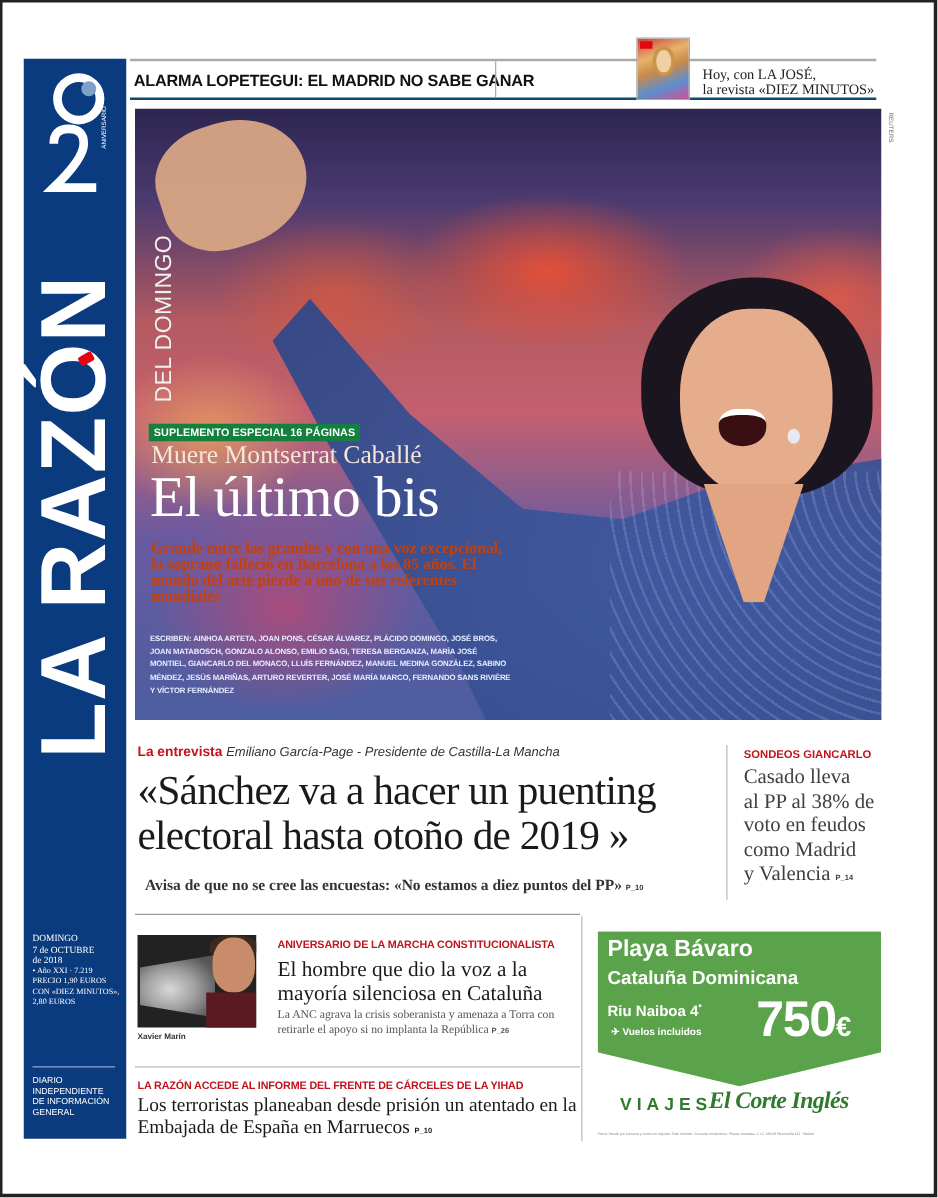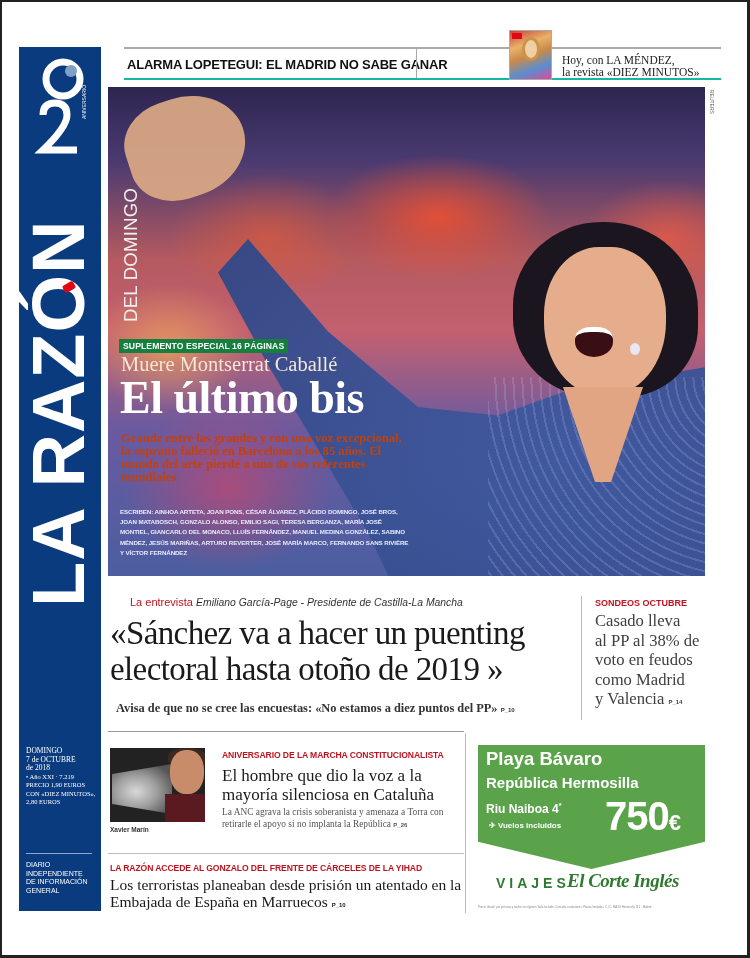--- a/index.html
+++ b/index.html
@@ -12,21 +12,21 @@
   .logo-text { position: absolute; left: 41px; top: 560px; transform-origin: 0 0; transform: rotate(-90deg); font-family: "Liberation Sans", sans-serif; font-weight: bold; font-size: 74px; color: #fff; letter-spacing: 1px; white-space: nowrap; line-height: 1; translate: -38px 0; }
   .accent { position: absolute; left: 44px; top: 236px; width: 12px; height: 8px; background: #e30613; transform: rotate(-30deg); border-radius: 2px; }
   .anniv { position: absolute; left: 14px; top: 8px; width: 64px; height: 110px; }
   .anniv-label { position: absolute; left: 62px; top: 72px; transform: rotate(-90deg); transform-origin: 0 0; font-size: 5px; color: #fff; white-space: nowrap; }
   .side-info { position: absolute; left: 7px; top: 700px; width: 70px; font-family: Liberation Serif, serif; font-size: 7.5px; line-height: 8.5px; color: #fff; }
   .side-info .sm { font-size: 6.5px; }
   .side-rule { position: absolute; left: 7px; top: 806px; width: 66px; border-top: 1px solid #8fa8d0; }
   .side-info2 { position: absolute; left: 7px; top: 814px; width: 72px; font-size: 7px; line-height: 8.6px; color: #fff; }
 
   
-  .topbar { position: absolute; left: 124px; top: 47px; width: 597px; height: 33px; border-top: 2px solid #aaa; border-bottom: 2px solid #14b8a6; }
+  .topbar { position: absolute; left: 104px; top: 47px; width: 597px; height: 33px; border-top: 2px solid #aaa; border-bottom: 2px solid #0c4a6e; }
   .topbar-headline { position: absolute; left: 3px; top: 8px; font-weight: bold; font-size: 13px; color: #111; letter-spacing: -0.2px; }
   .topbar-divider { position: absolute; left: 292px; top: 0; height: 29px; border-left: 1px solid #aaa; }
   .mag-thumb { position: absolute; left: 509px; top: 30px; width: 43px; height: 50px; background: linear-gradient(160deg, #c9423a 0%, #e8b26a 30%, #c98a4a 50%, #5b8ecf 75%, #d94b9a 100%); border: 1px solid #aaa; }
   .mag-thumb .face { position: absolute; left: 12px; top: 6px; width: 18px; height: 24px; border-radius: 50%; background: #f1cfa6; border: 3px solid #c99547; }
   .mag-thumb .badge { position: absolute; left: 2px; top: 2px; width: 10px; height: 6px; background: #e30613; }
   .promo-text { position: absolute; left: 562px; top: 54px; font-family: "Liberation Serif", serif; font-size: 11.5px; line-height: 12px; color: #222; }
 
   
   .hero { position: absolute; left: 108px; top: 87px; width: 597px; height: 489px; overflow: hidden;
     background:
@@ -49,27 +49,27 @@
   .hair { position: absolute; left: 405px; top: 135px; width: 185px; height: 175px; background: #1b1520; border-radius: 48% 50% 40% 45%; }
   .face { position: absolute; left: 436px; top: 160px; width: 122px; height: 150px; background: #e6ad8d; border-radius: 45% 45% 50% 50%; }
   .mouth { position: absolute; left: 467px; top: 240px; width: 38px; height: 30px; background: #3a0f14; border-radius: 40% 40% 50% 50%; border-top: 5px solid #fff; }
   .neck { position: absolute; left: 455px; top: 300px; width: 80px; height: 95px; background: #e2a583; clip-path: polygon(0 0, 100% 0, 60% 100%, 40% 100%); }
   .earring { position: absolute; left: 522px; top: 256px; width: 10px; height: 12px; background: #e8e8f0; border-radius: 50%; }
   .credit { position: absolute; left: 708px; top: 90px; transform: rotate(90deg); transform-origin: 0 0; font-size: 5px; color: #666; white-space: nowrap; translate: 7px 0; }
   .del-domingo { position: absolute; left: 120px; top: 322px; transform: rotate(-90deg); transform-origin: 0 0; font-size: 18.5px; color: #f0f0f0; white-space: nowrap; letter-spacing: 0.3px; }
 
   .supl { position: absolute; left: 119px; top: 339px; background: #15803d; color: #fff; font-weight: bold; font-size: 8.6px; padding: 2px 4px 2px 4px; letter-spacing: 0.1px; }
   .kicker { position: absolute; left: 121px; top: 353px; font-family: "Liberation Serif", serif; font-size: 20.5px; color: #f5e6d8; }
-  .headline { position: absolute; left: 120px; top: 373px; font-family: "Liberation Serif", serif; font-size: 46px; color: #fff; font-weight: bold; letter-spacing: -0.5px; line-height: 1.1; }
+  .headline { position: absolute; left: 120px; top: 373px; font-family: "Liberation Serif", serif; font-size: 46px; color: #fff; font-weight: normal; letter-spacing: -0.5px; line-height: 1.1; }
   .summary { position: absolute; left: 121px; top: 432px; width: 290px; font-family: "Liberation Serif", serif; font-weight: bold; font-size: 12.6px; line-height: 13px; color: #c2410c; }
   .writers { position: absolute; left: 120px; top: 507px; width: 290px; font-family: "Liberation Sans", sans-serif; font-weight: bold; font-size: 6.2px; line-height: 10.2px; color: #e6ebff; letter-spacing: -0.1px; }
 
   
   .interview-label { position: absolute; left: 110px; top: 596px; font-size: 11px; }
-  .interview-label .red { color: #c0131e; font-weight: normal; margin-left: 20px; }
+  .interview-label .red { color: #c0131e; font-weight: bold; }
   .interview-label .it { font-style: italic; color: #333; font-size: 10.4px; }
   .interview-headline { position: absolute; left: 110px; top: 615px; width: 470px; font-family: "Liberation Serif", serif; font-size: 33px; line-height: 36px; color: #1a1a1a; letter-spacing: -0.6px; }
   .interview-sub { position: absolute; left: 116px; top: 701px; font-family: "Liberation Serif", serif; font-weight: bold; font-size: 12.4px; color: #333; }
   .pageref { font-family: "Liberation Sans", sans-serif; font-size: 6px; font-weight: bold; }
   .rule-h { position: absolute; left: 108px; top: 731px; width: 356px; border-top: 1px solid #999; }
 
   .vline1 { position: absolute; left: 581px; top: 596px; height: 124px; border-left: 1px solid #bbb; }
   .sondeos-label { position: absolute; left: 595px; top: 598px; font-size: 9px; color: #c0131e; font-weight: bold; }
   .sondeos-headline { position: absolute; left: 595px; top: 611px; width: 115px; font-family: "Liberation Serif", serif; font-size: 16.6px; line-height: 19.6px; color: #404040; }
 
@@ -139,21 +139,21 @@
 
 <div class="topbar">
   <div class="topbar-headline">ALARMA LOPETEGUI: EL MADRID NO SABE GANAR</div>
   <div class="topbar-divider"></div>
 </div>
 <div class="mag-thumb">
   <div class="badge"></div>
   <div class="face"></div>
 </div>
 <div class="promo-text">
-  <div>Hoy, con LA  MÉNDEZ,</div>
+  <div>Hoy, con LA  JOSÉ,</div>
   <div>la revista «DIEZ MINUTOS»</div>
 </div>
 
 <div class="hero">
   <div class="dress"></div>
   <div class="dress-sheen"></div>
   <div class="hand"></div>
   <div class="hair"></div>
   <div class="face"></div>
   <div class="neck"></div>
@@ -176,21 +176,21 @@
   <div>«Sánchez va a hacer un puenting</div>
   <div>electoral hasta otoño de 2019 »</div>
 </div>
 <div class="interview-sub">
   <span>Avisa de que no se cree las encuestas: «No estamos a diez puntos del PP»</span>
   <span class="pageref">P_10</span>
 </div>
 <div class="rule-h"></div>
 
 <div class="vline1"></div>
-<div class="sondeos-label">SONDEOS OCTUBRE</div>
+<div class="sondeos-label">SONDEOS GIANCARLO</div>
 <div class="sondeos-headline">
   <div>Casado lleva</div>
   <div>al PP al 38% de</div>
   <div>voto en feudos</div>
   <div>como Madrid</div>
   <div><span>y Valencia</span> <span class="pageref">P_14</span></div>
 </div>
 
 <div class="thumb">
   <div class="megaphone"></div>
@@ -201,27 +201,27 @@
 <div class="thumb-caption">Xavier Marín</div>
 <div class="aniv-label">ANIVERSARIO DE LA MARCHA CONSTITUCIONALISTA</div>
 <div class="aniv-headline">El hombre que dio la voz a la mayoría silenciosa en Cataluña</div>
 <div class="aniv-sub">
   <span>La ANC agrava la crisis soberanista y amenaza a Torra con retirarle el apoyo si no implanta la República</span>
   <span class="pageref">P_26</span>
 </div>
 <div class="rule-h2"></div>
 <div class="vline2"></div>
 
-<div class="yihad-label">LA RAZÓN ACCEDE AL GONZALO DEL FRENTE DE CÁRCELES DE LA YIHAD</div>
+<div class="yihad-label">LA RAZÓN ACCEDE AL INFORME DEL FRENTE DE CÁRCELES DE LA YIHAD</div>
 <div class="yihad-headline">
   <span>Los terroristas planeaban desde prisión un atentado en la Embajada de España en Marruecos</span>
   <span class="pageref">P_10</span>
 </div>
 
 <div class="ad"></div>
 <div class="ad-title">Playa Bávaro</div>
-<div class="ad-sub">República Hermosilla</div>
+<div class="ad-sub">Cataluña Dominicana</div>
 <div class="ad-hotel"><span>Riu Naiboa 4</span><sup>*</sup></div>
 <div class="ad-flights"><span>✈</span> <span>Vuelos incluidos</span></div>
 <div class="ad-price"><span>750</span><span class="eur">€</span></div>
 <div class="ad-brand">VIAJES</div>
 <div class="ad-brand-script">El Corte Inglés</div>
 <div class="ad-fine">Precio 'desde' por persona y noche en régimen Todo Incluido. Consulta condiciones. Plazas limitadas. C.I.C. MA 59 Hermosilla 112 · Madrid</div>
 
 </body></html>

